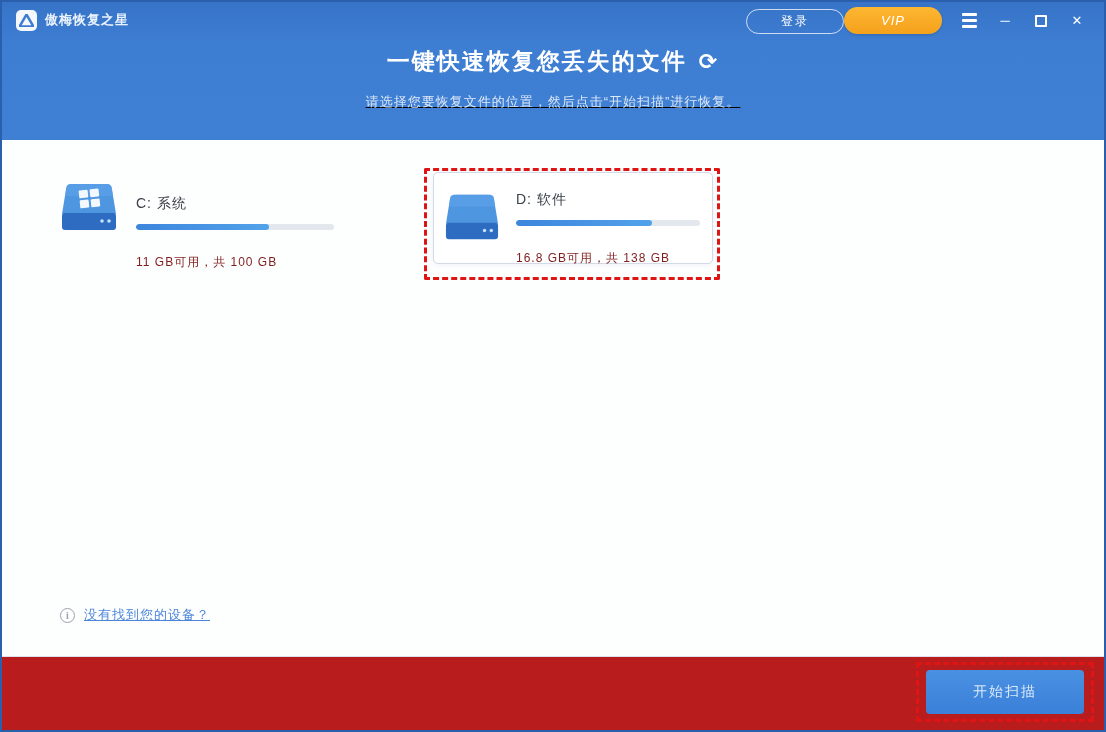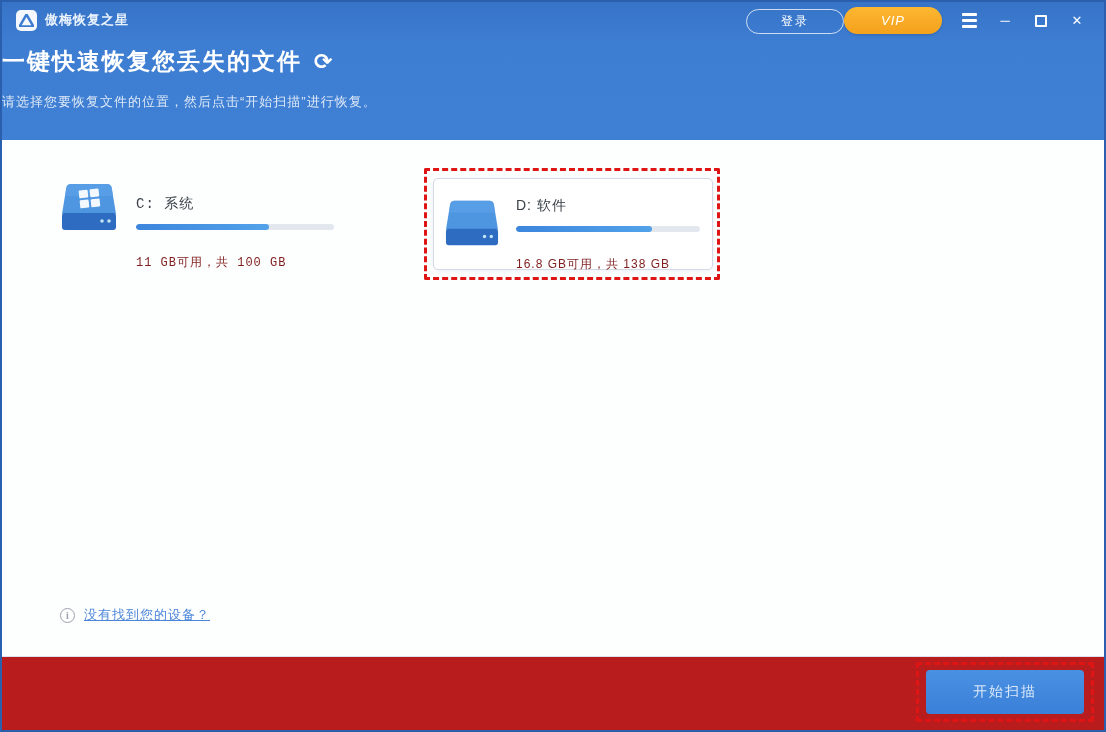--- a/index.html
+++ b/index.html
@@ -45,21 +45,21 @@
   .winctl { display: flex; align-items: center; gap: 10px; margin-left: 14px; }
   .winctl-btn {
     width: 26px; height: 26px; display: flex; align-items: center; justify-content: center;
     color: #fff; font-size: 13px; cursor: pointer;
   }
   .hamburger { display: inline-flex; flex-direction: column; gap: 3px; }
   .hamburger span { display: block; width: 15px; height: 3px; background: #fff; border-radius: 1px; }
   .maxbox { width: 12px; height: 12px; border: 2px solid #fff; border-radius: 1px; }
 
   
-  .hero { position: absolute; left: 0; top: 44px; width: 100%; text-align: left; }
+  .hero { position: absolute; left: 0; top: 44px; width: 100%; text-align: center; text-decoration: underline; }
   .hero-title {
     color: #ffffff; font-size: 23px; font-weight: bold; letter-spacing: 2px;
     display: inline-flex; align-items: center; gap: 12px;
   }
   .refresh-icon { font-size: 22px; font-weight: bold; color: #fff; cursor: pointer; }
   .hero-subtitle { margin-top: 16px; color: rgba(255,255,255,0.82); font-size: 13px; letter-spacing: 1px; }
 
   
   .main { position: absolute; left: 0; top: 138px; width: 100%; height: 518px; background: #fdfefe; }
 
@@ -69,30 +69,30 @@
   .drive-label { font-size: 14px; color: #3b4149; letter-spacing: 1px; }
   .progress-track {
     margin-top: 11px; height: 6px; border-radius: 3px; background: #e3e7ee; overflow: hidden;
   }
   .progress-fill {
     height: 100%; border-radius: 3px;
     background: linear-gradient(90deg, #3c86dd 0%, #52a2ea 100%);
   }
   .drive-detail { margin-top: 24px; font-size: 12px; color: #7f1d1d; letter-spacing: 1px; }
 
-  .drive-c { left: 56px; top: 40px; width: 300px; font-family: Liberation Mono, monospace; }
+  .drive-c { left: 56px; top: 40px; width: 300px; }
   .drive-c .icon-wrap { margin-right: 16px; }
   .drive-c .drive-info { width: 198px; padding-top: 15px; }
 
   .selected-annotation {
     position: absolute; left: 422px; top: 28px; width: 296px; height: 112px;
     border: 3px dashed #df1414; border-radius: 2px;
   }
   .drive-d-card {
-    position: absolute; left: 431px; top: 38px; width: 280px; height: 92px;
+    position: absolute; left: 431px; top: 32px; width: 280px; height: 92px;
     background: #fff; border: 1px solid #d3dae5; border-radius: 5px;
     box-shadow: 0 1px 4px rgba(60,90,140,0.08);
     display: flex; align-items: flex-start; padding: 14px 12px 0 8px; cursor: pointer;
   }
   .drive-d-card .icon-wrap { margin-right: 14px; margin-top: 4px; }
   .drive-d-card .drive-info { width: 196px; padding-top: 4px; }
 
   
   .help-row { position: absolute; left: 58px; top: 466px; display: flex; align-items: center; gap: 9px; }
   .info-icon {

